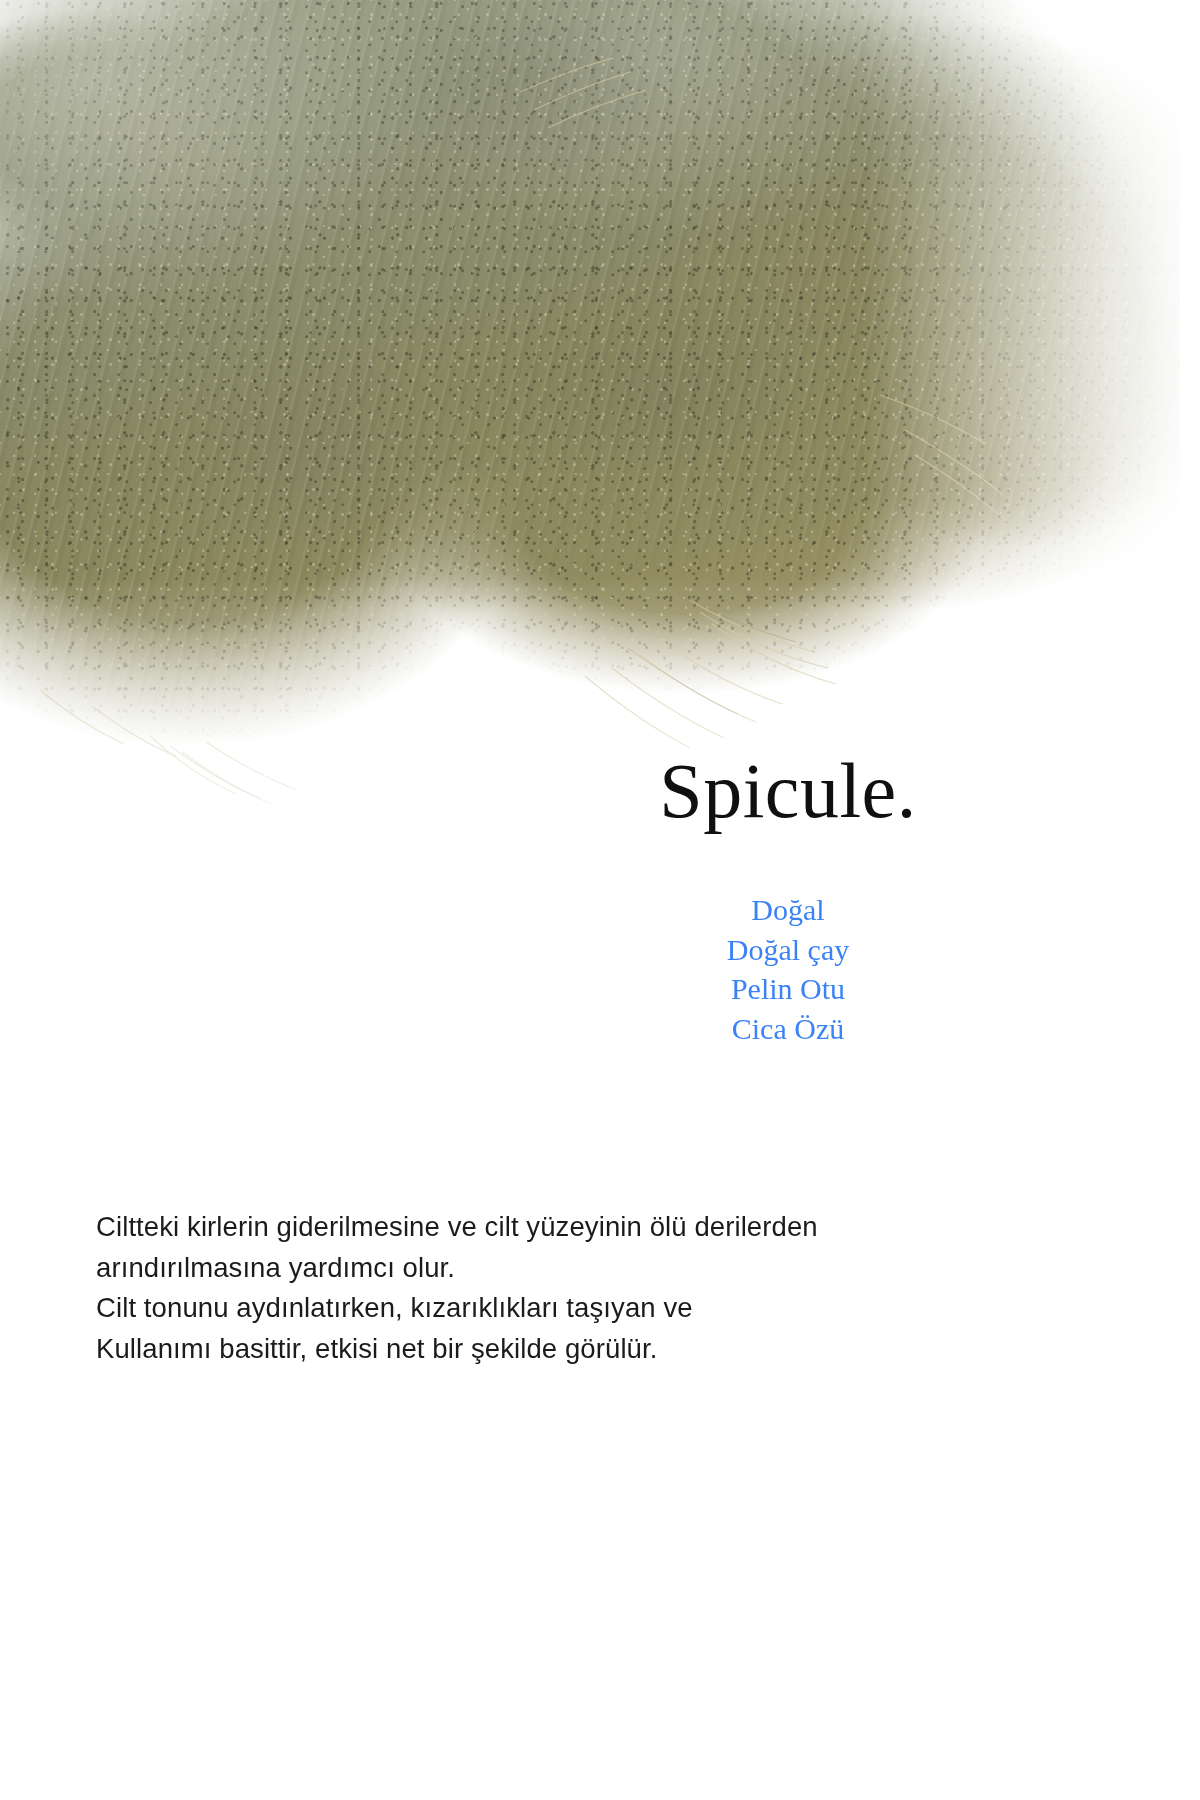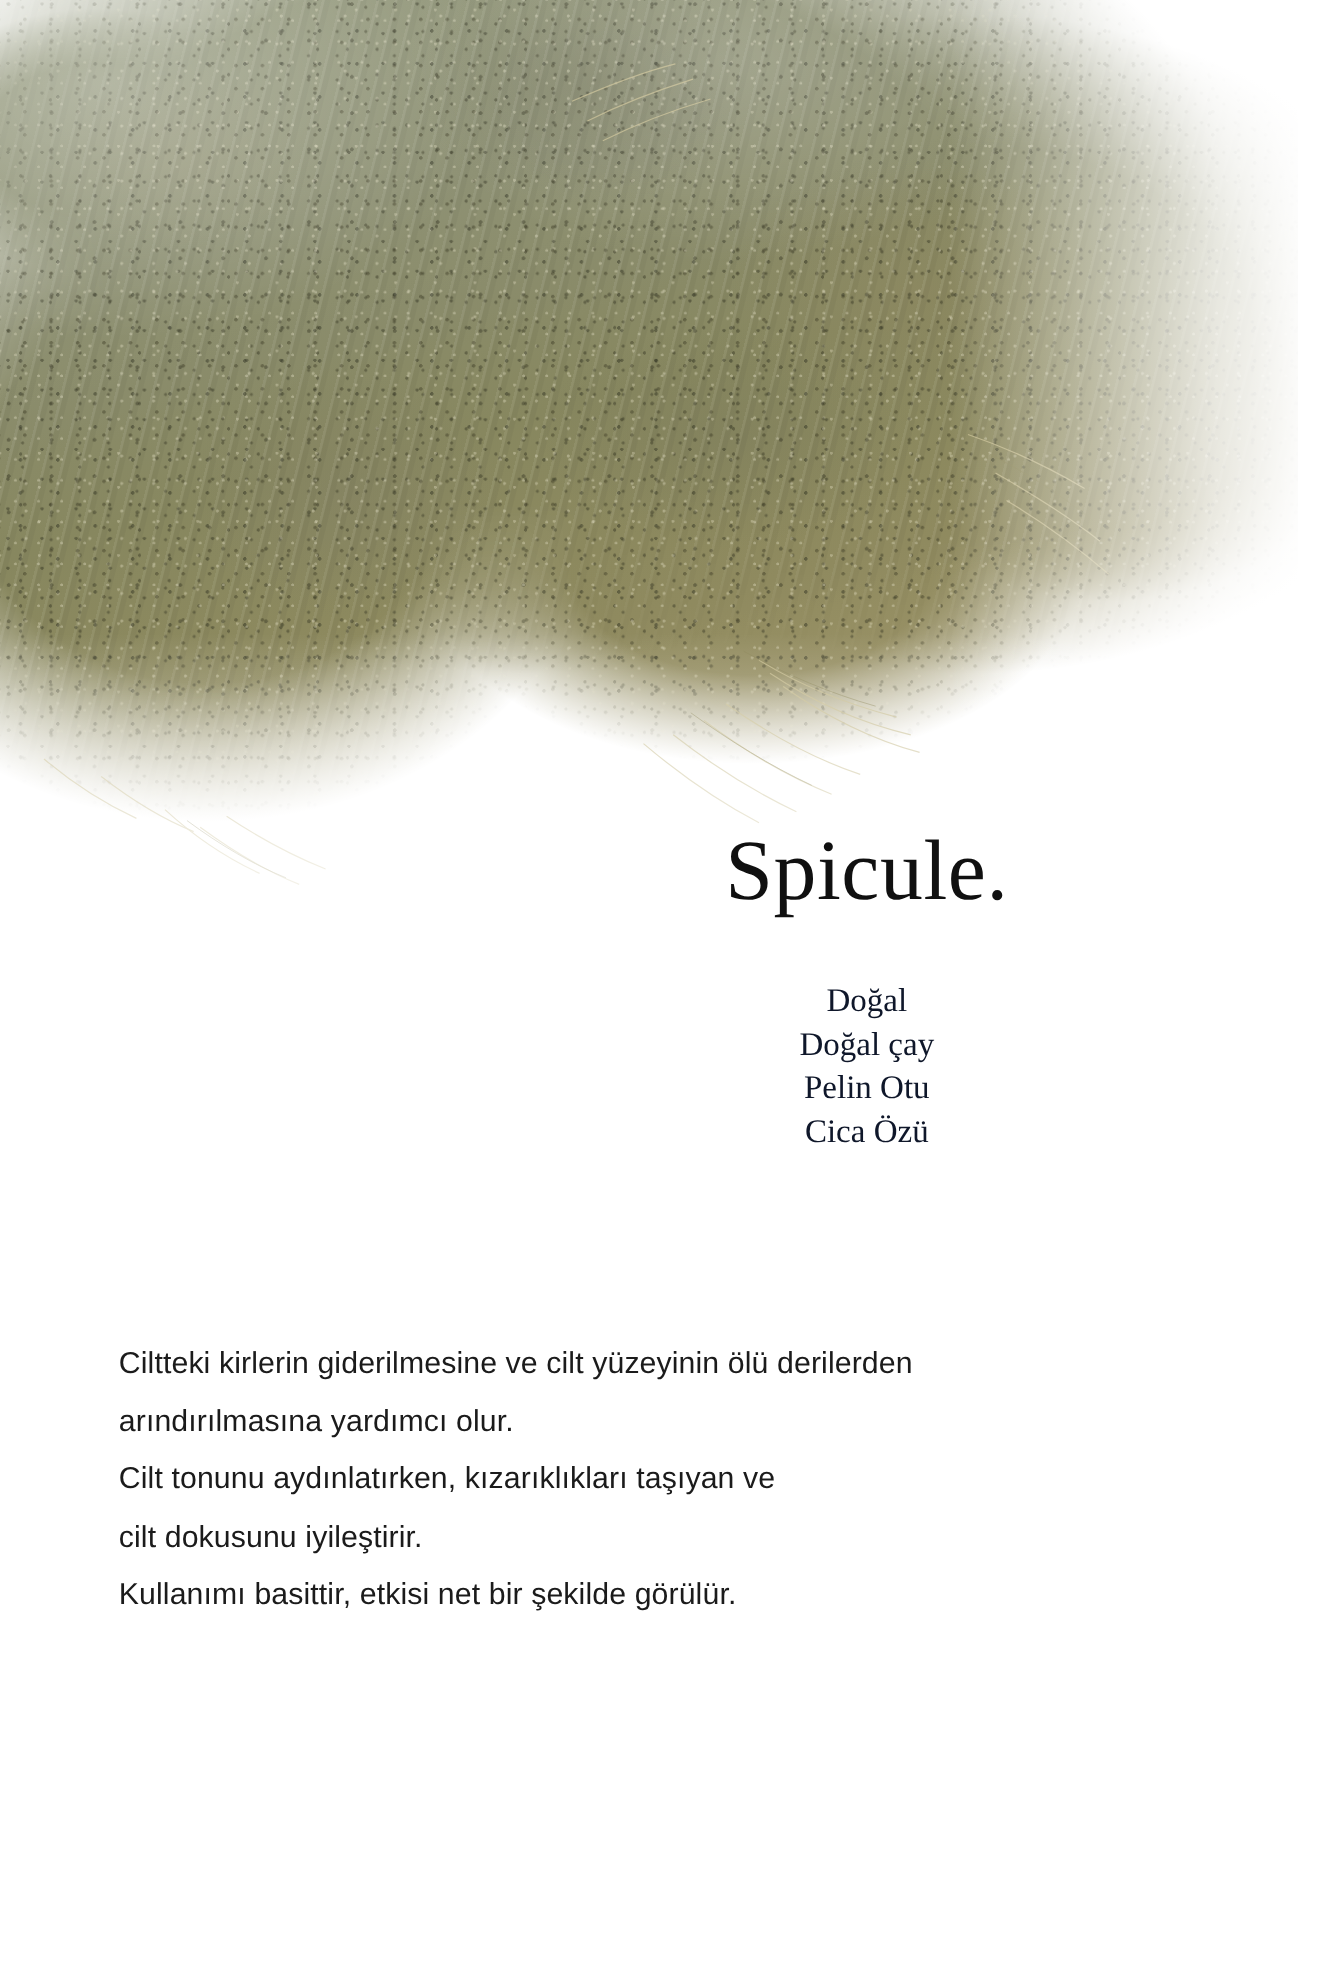--- a/index.html
+++ b/index.html
@@ -163,35 +163,35 @@
     margin: 0;
     font-weight: 400;
   }
   .ingredients {
     margin: 60px 0 0 0;
     padding: 0;
     list-style: none;
     font-family: "Liberation Serif", serif;
     font-size: 30px;
     line-height: 1.32;
-    color: #0f172a;
+    color: #3b82f6;
   }
 
   .body-copy {
     position: absolute;
     left: 92px;
     top: 1205px;
     width: 920px;
     font-family: "Liberation Sans", sans-serif;
     font-size: 27.5px;
     line-height: 1.33;
     color: #1b1b1b;
     letter-spacing: 0.1px;
   }
-  .body-copy p { margin: 16px; }
+  .body-copy p { margin: 4px; }
 </style>
 </head>
 <body>
 
 <div class="smear-stage">
   <div class="blob"></div>
   <div class="grain"></div>
   <div class="streaks"></div>
 
   <svg class="hairs" viewBox="0 0 1200 960" preserveAspectRatio="none">
@@ -234,15 +234,14 @@
     <li>Doğal çay</li>
     <li>Pelin Otu</li>
     <li>Cica Özü</li>
   </ul>
 </div>
 
 <div class="body-copy">
   <p>Ciltteki kirlerin giderilmesine ve cilt yüzeyinin ölü derilerden</p>
   <p>arındırılmasına yardımcı olur.</p>
   <p>Cilt tonunu aydınlatırken, kızarıklıkları taşıyan ve</p>
-  <p>cilt dokusunu iyileştirir.</p>
   <p>Kullanımı basittir, etkisi net bir şekilde görülür.</p>
 </div>
 
 </body></html>

